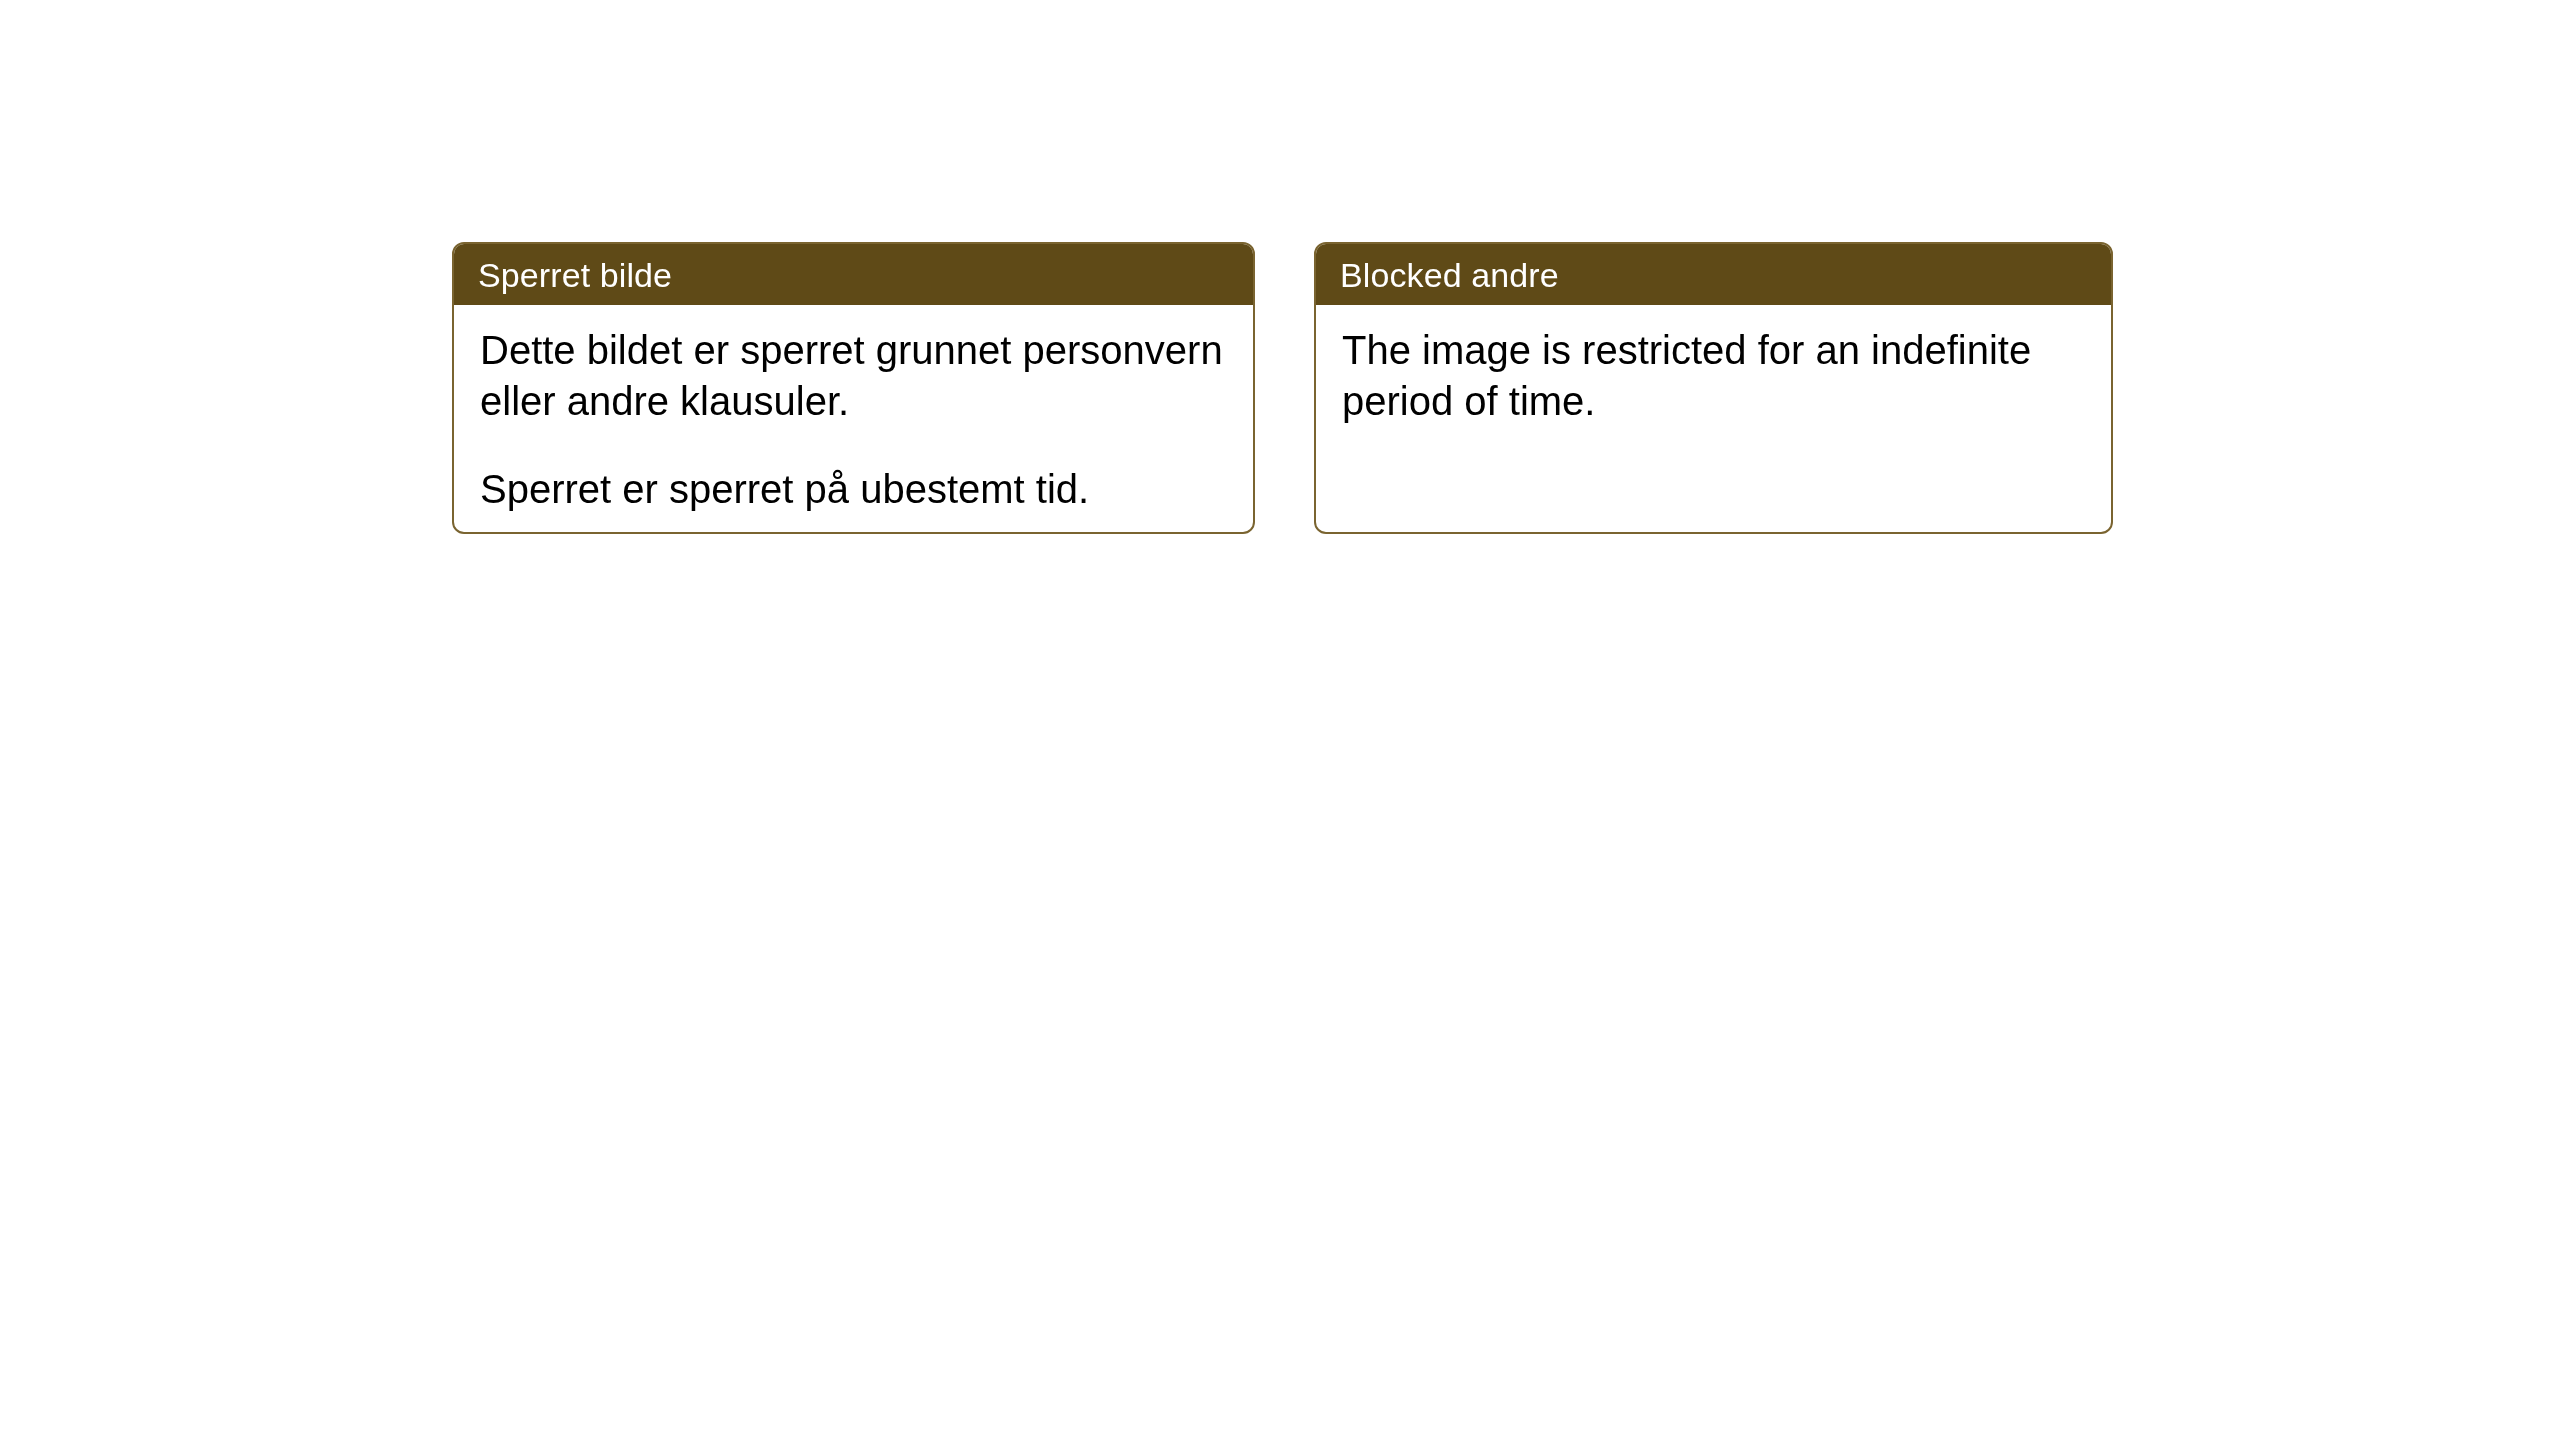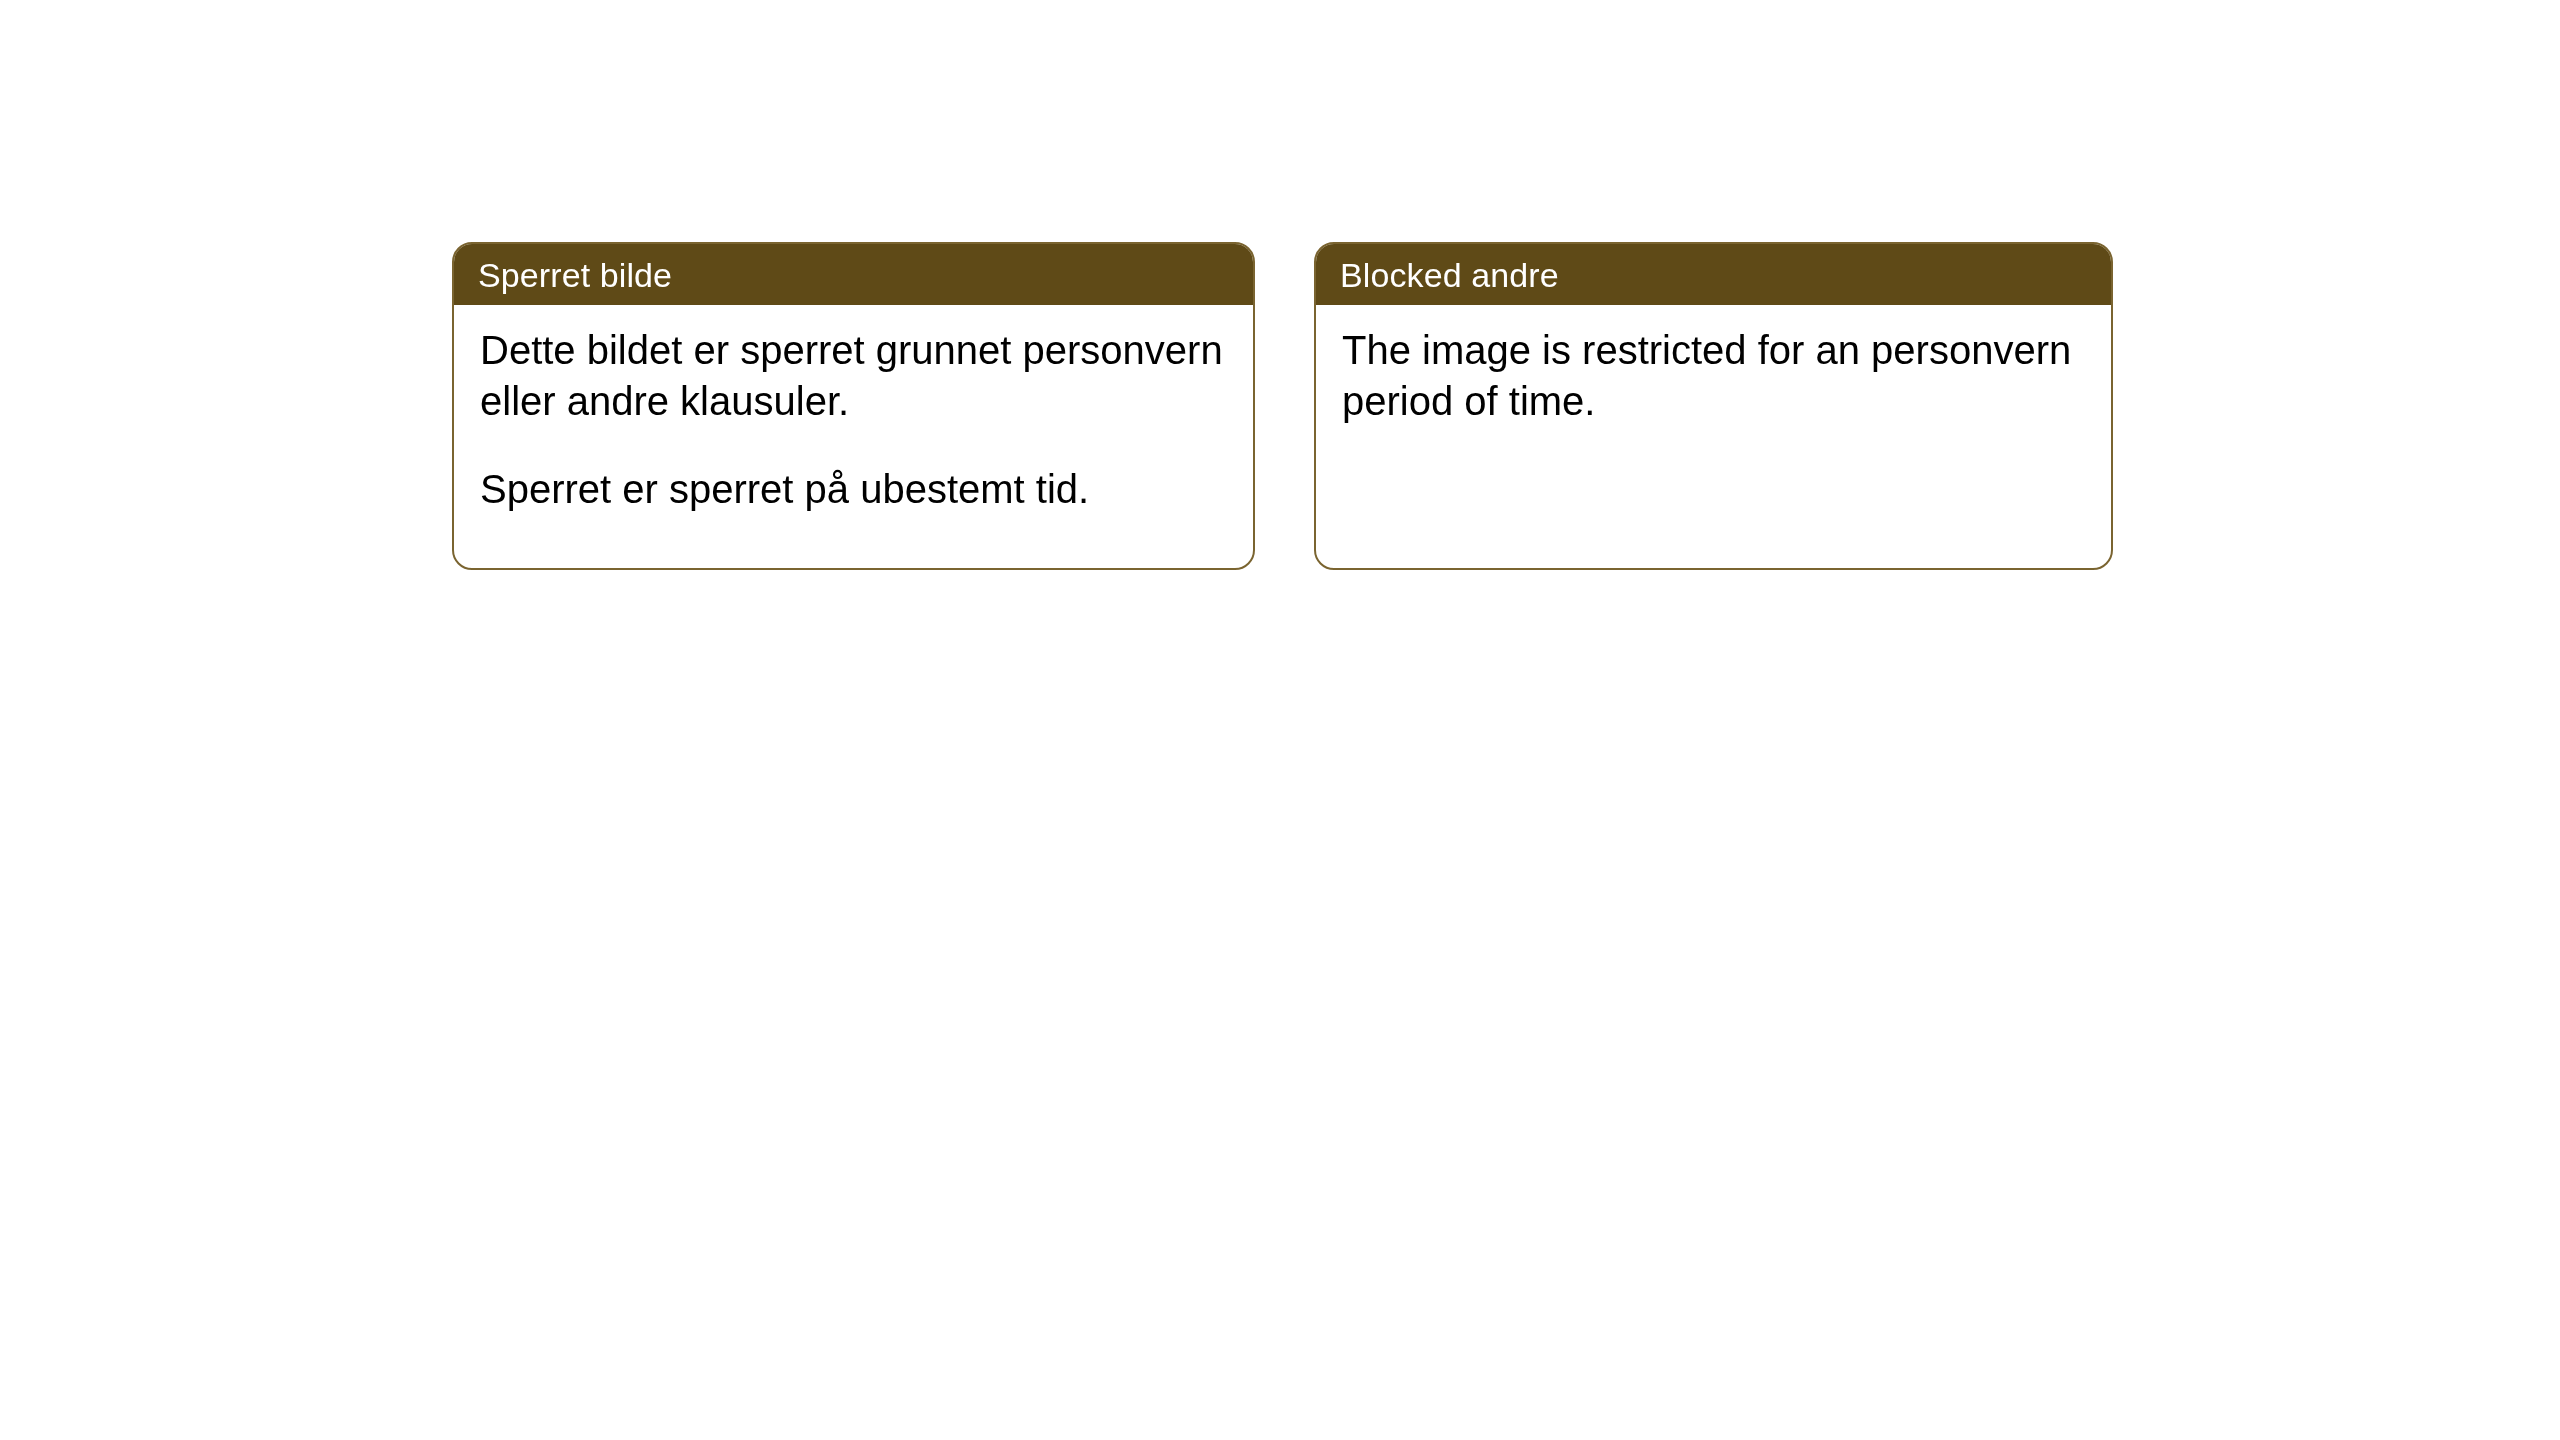--- a/index.html
+++ b/index.html
@@ -22,23 +22,23 @@
     overflow: hidden;
   }
 
   
   .notice-card {
     position: absolute;
     top: 242px;
     box-sizing: border-box;
     background: #ffffff;
     border: 2px solid #7a6430;
-    border-radius: 20px;
+    border-radius: 12px;
     overflow: hidden;
-    height: 328px;
+    height: 292px;
   }
 
   .notice-card.card-left  { left: 452px;  width: 803px; }
   .notice-card.card-right { left: 1314px; width: 799px; }
 
   .card-header {
     height: 61px;
     background: #5f4a17;
     display: flex;
     align-items: center;
@@ -85,17 +85,17 @@
       <p class="card-paragraph">Dette bildet er sperret grunnet personvern eller andre klausuler.</p>
       <p class="card-paragraph">Sperret er sperret på ubestemt tid.</p>
     </div>
   </section>
 
   <section class="notice-card card-right">
     <header class="card-header">
       <h2 class="card-title">Blocked andre</h2>
     </header>
     <div class="card-body">
-      <p class="card-paragraph">The image is restricted for an personvern period of time.</p>
+      <p class="card-paragraph">The image is restricted for an indefinite period of time.</p>
     </div>
   </section>
 
 </div>
 
 </body></html>

